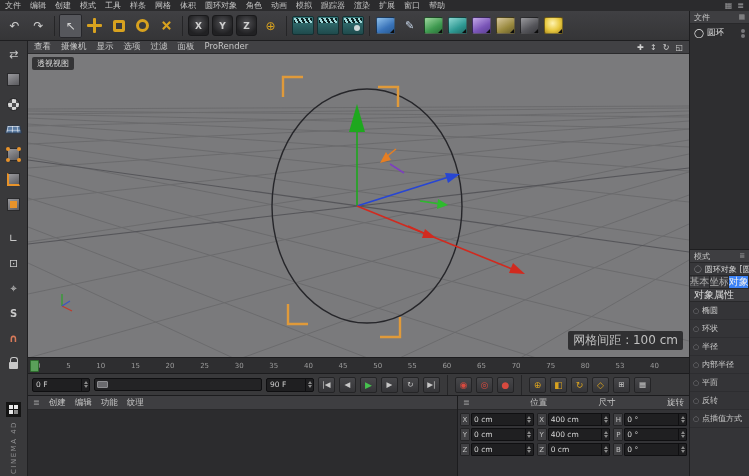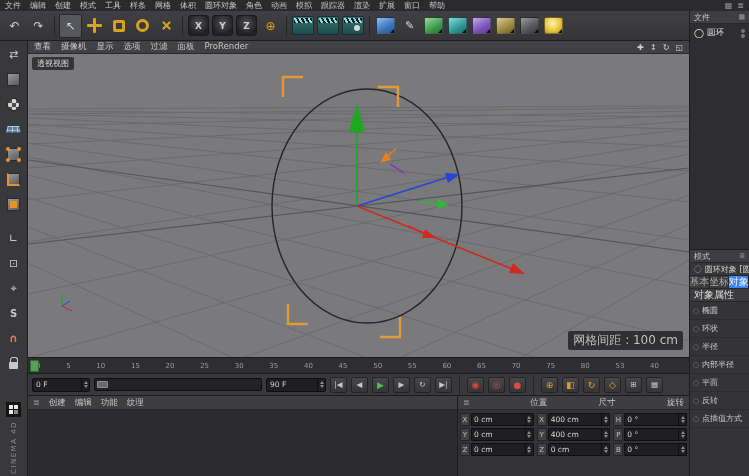--- a/index.html
+++ b/index.html
@@ -72,21 +72,21 @@
   .ruler{position:absolute;left:8px;right:30px;top:0;bottom:0;display:flex;justify-content:space-between;align-items:center;font-size:7px;color:#9b9b9b}
   .playhead{position:absolute;left:2px;top:2px;width:9px;height:12px;background:#5aa05a;border:1px solid #2e6e2e;border-radius:1px;z-index:2}
 
   
   .transport{position:absolute;left:28px;top:374px;width:661px;height:22px;background:#39393b;border-bottom:1px solid #1c1c1e;display:flex;align-items:center;gap:4px;padding:0 4px}
   .fbox{height:14px;background:#1f1f21;border:1px solid #0f0f11;border-radius:2px;display:flex;align-items:center;font-size:7.5px;color:#d0d0d0}
   .fbox .val{padding:0 3px;flex:1;white-space:nowrap}
   .spin{width:8px;align-self:stretch;border-left:1px solid #0f0f11;display:flex;flex-direction:column;align-items:center;justify-content:center;gap:1px}
   .spin::before{content:"";border-left:2.5px solid transparent;border-right:2.5px solid transparent;border-bottom:3px solid #8a8a8a}
   .spin::after{content:"";border-left:2.5px solid transparent;border-right:2.5px solid transparent;border-top:3px solid #8a8a8a}
-  .fbox.cur{width:58px}.fbox.end{width:60px}
+  .fbox.cur{width:58px}.fbox.end{width:48px}
   .slider{width:168px;height:13px;background:#232325;border:1px solid #0f0f11;border-radius:2px;position:relative}
   .slider .handle{position:absolute;left:2px;top:2px;width:11px;height:7px;background:#6a6a6e;border:1px solid #8d8d91;border-radius:1px}
   .pbtn{min-width:17px;height:16px;background:linear-gradient(#47474a,#353538);border:1px solid #242426;border-radius:2px;display:flex;align-items:center;justify-content:center;font-size:7.5px;color:#c8c8c8;padding:0 2px;white-space:nowrap}
   .pbtn.play{color:#46c24e;font-size:9px}
   .pbtn.red{color:#d84a3f;font-size:9px}
   .pbtn.goldg{color:#d8a21f;font-size:9px}
 
   
   .panel-head{height:14px;background:#3e3e41;border-bottom:1px solid #28282a;display:flex;align-items:center;gap:9px;padding:0 5px;font-size:8.5px;color:#c6c6c6}
   .phicon{color:#8f8f92;font-size:8px}

